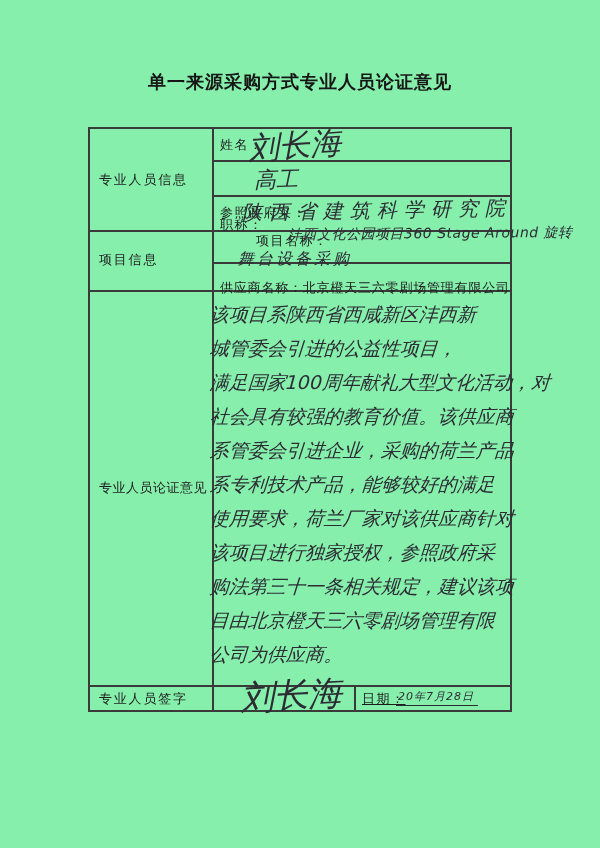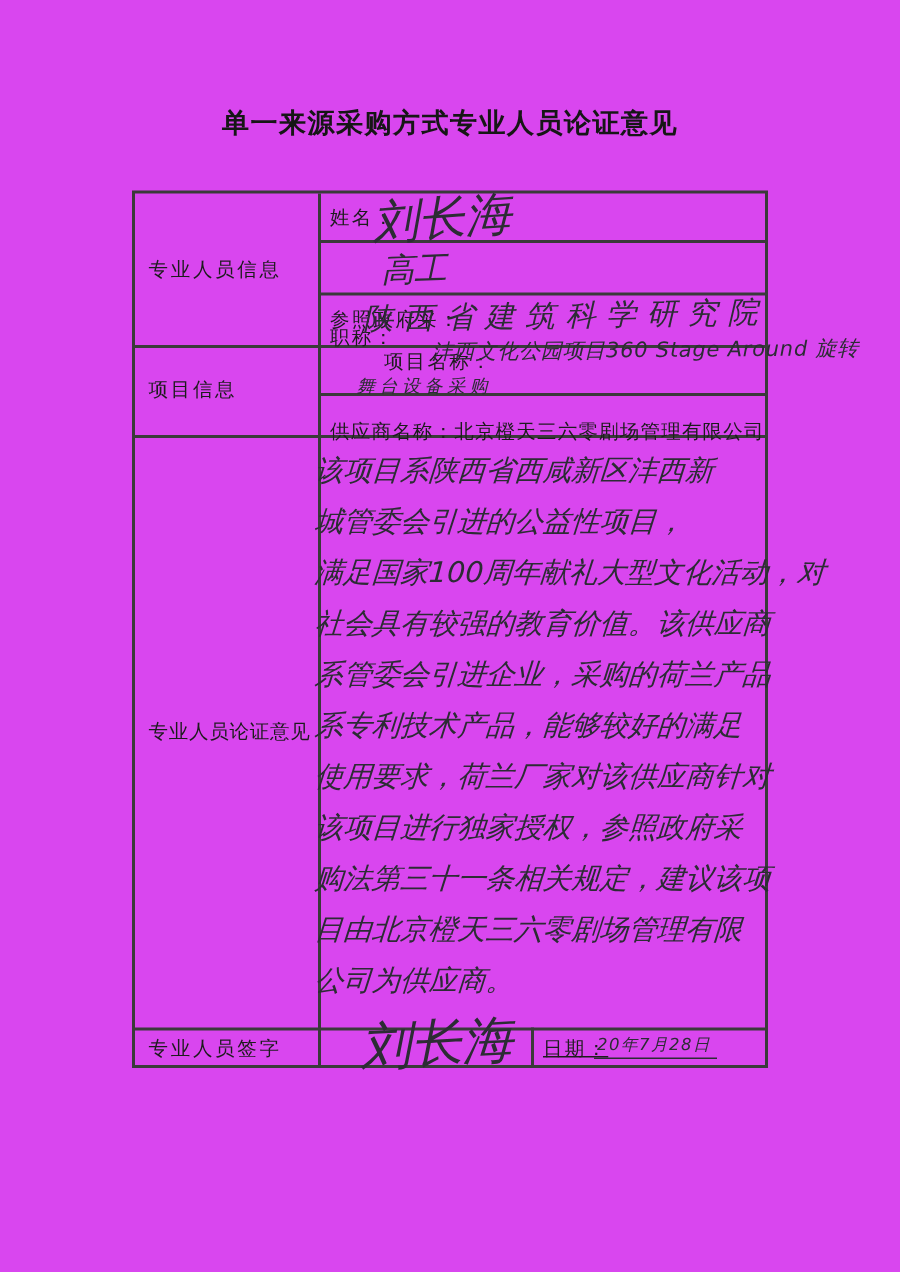--- a/index.html
+++ b/index.html
@@ -1,18 +1,18 @@
 <!DOCTYPE html>
 <html><head>
 <meta charset="utf-8">
 <style>
   html,body { margin:0; padding:0; background:#ffffff; }
   .page {
     position:relative; width:600px; height:848px;
-    background:#d946ef; overflow:hidden;
+    background:#86efac; overflow:hidden;
     font-family:"Liberation Sans", sans-serif; color:#1c1c1c;
   }
   .doc-title {
     position:absolute; top:70px; left:0; width:600px;
     text-align:center; font-size:18px; font-weight:bold;
     letter-spacing:1px; color:#161616;
   }
   .doc-table {
     position:absolute; left:88px; top:127px; width:424px; height:585px;
     border:2px solid #3a3a3a; box-sizing:border-box;
@@ -33,21 +33,21 @@
   .supplier-line { font-size:13px; letter-spacing:0.8px; }
 
   .hw {
     position:absolute; font-family:"DejaVu Sans", sans-serif;
     font-style:italic; color:#2c2c34; white-space:nowrap; z-index:3;
   }
   .hw-name   { left:158px; top:-4px;  font-size:31px; transform:rotate(-4deg); }
   .hw-title  { left:164px; top:36px;  font-size:22px; transform:rotate(-2deg); }
   .hw-unit   { left:152px; top:68px;  font-size:20px; letter-spacing:7px; transform:rotate(-1deg); }
   .hw-proj1  { left:198px; top:96px;  font-size:14px; letter-spacing:0.5px; transform:rotate(-0.5deg); }
-  .hw-proj2  { left:148px; top:120px; font-size:12px; letter-spacing:3px; }
+  .hw-proj2  { left:148px; top:120px; font-size:16px; letter-spacing:3px; }
   .hw-sig    { left:150px; top:544px; font-size:34px; transform:rotate(-3deg); }
   .hw-date   {
     left:306px; top:560px; font-size:11px; letter-spacing:1px;
     border-bottom:1.5px solid #2c2c34; padding:0 4px 1px 2px;
   }
 
   .opinion-block { position:absolute; left:120px; top:168px; width:302px; z-index:3; }
   .opinion-line {
     height:34px; line-height:34px; font-size:19px; letter-spacing:0px;
     font-family:"DejaVu Sans", sans-serif; font-style:italic;

